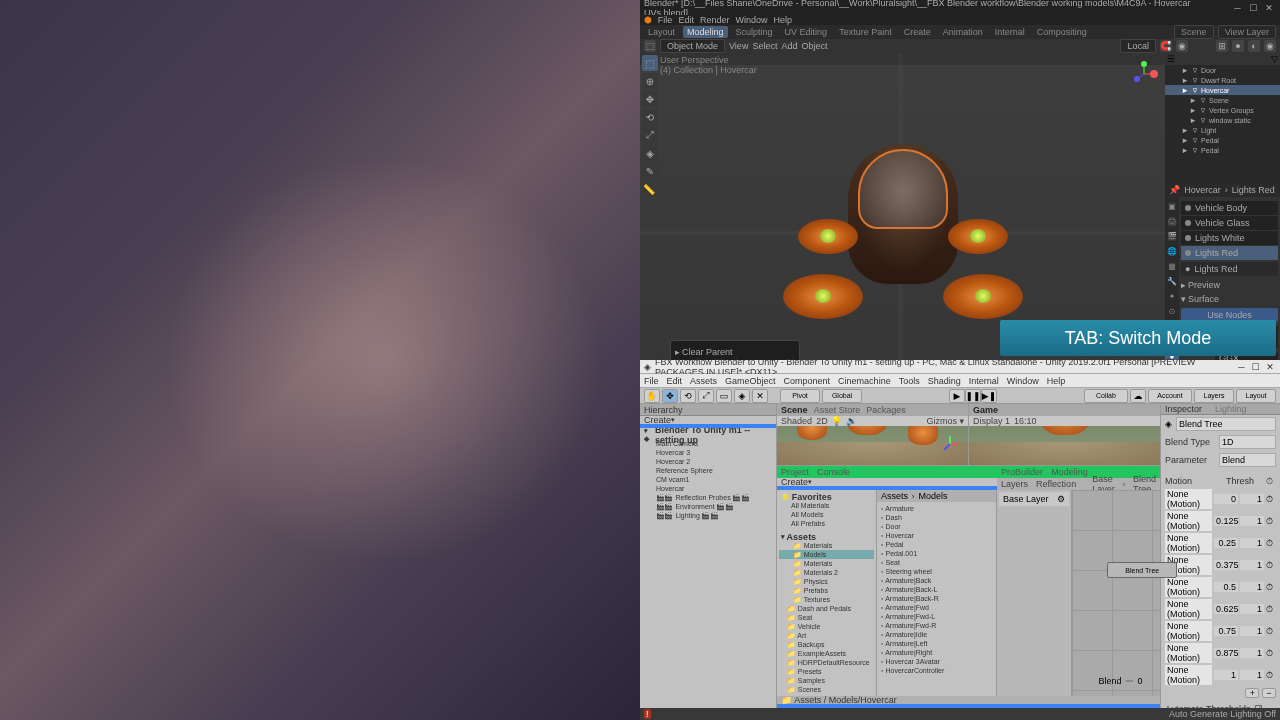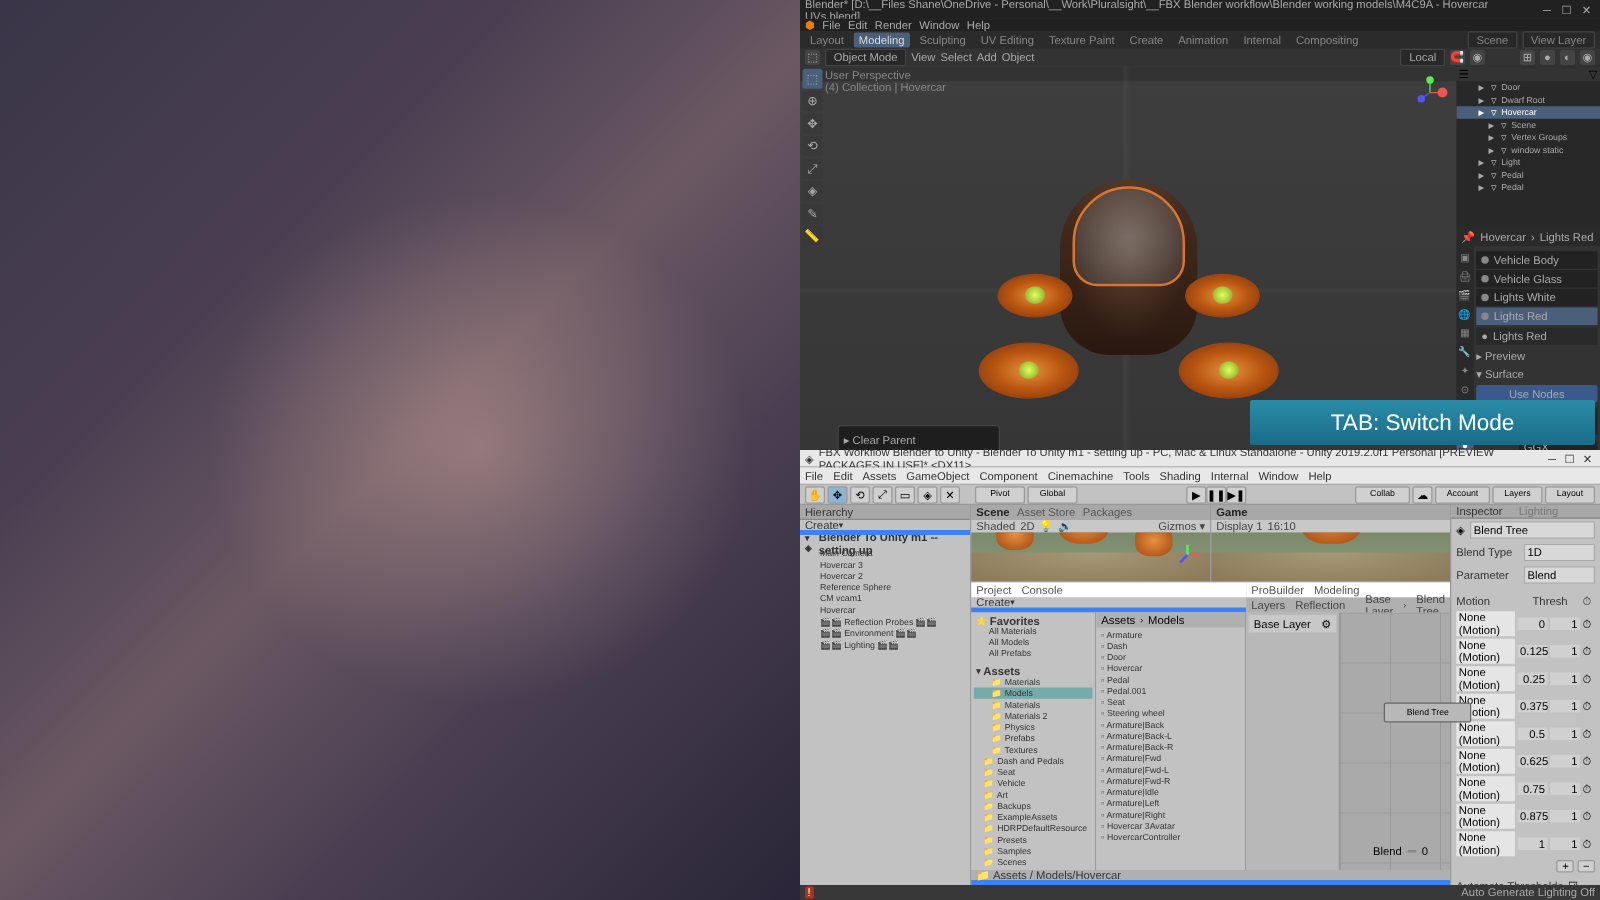--- a/index.html
+++ b/index.html
@@ -80,21 +80,21 @@
 .scene-view,.game-view{flex:1;display:flex;flex-direction:column;background:#b8b8b8}
 .scene-view{border-right:1px solid #999}
 .view-tabs{height:12px;background:#a8a8a8;display:flex;align-items:center;padding:0 4px;font-size:7px;gap:6px;color:#555}
 .view-tabs .vt{cursor:pointer}
 .view-tabs .vt.active{color:#222;font-weight:bold}
 .view-toolbar{height:10px;background:#c8c8c8;display:flex;align-items:center;padding:0 4px;font-size:6px;gap:4px;color:#444}
 .view-content{flex:1;background:linear-gradient(#7a8a6a,#8a9a7a);position:relative;overflow:hidden}
 .ground{position:absolute;bottom:0;left:0;right:0;height:60%;background:radial-gradient(ellipse at 50% 0%,#a89878,#8a7858)}
 .mini-hc{position:absolute;width:30px;height:25px;background:radial-gradient(#e89040,#a04510);border-radius:40%}
 .project-area{flex:1;display:flex;flex-direction:column;background:#c2c2c2}
-.proj-tabs{height:12px;background:#ffffff;display:flex;align-items:center;padding:0 4px;font-size:8px;gap:8px;color:#555}
+.proj-tabs{height:12px;background:#22c55e;display:flex;align-items:center;padding:0 4px;font-size:8px;gap:8px;color:#555}
 .proj-body{flex:1;display:flex}
 .proj-tree{width:100px;background:#c2c2c2;border-right:1px solid #999;overflow:hidden;padding:2px}
 .proj-list{width:120px;background:#c2c2c2;border-right:1px solid #999;overflow:hidden}
 .proj-list-hdr{height:12px;background:#b0b0b0;display:flex;align-items:center;padding:0 4px;font-size:7px;gap:4px}
 .pl-items{padding:2px}
 .animator{flex:1;display:flex;flex-direction:column;background:#c2c2c2}
 .anim-tabs{height:12px;background:#b0b0b0;display:flex;align-items:center;padding:0 4px;font-size:7px;gap:8px;color:#444}
 .anim-body{flex:1;display:flex}
 .anim-layers{width:75px;background:#b8b8b8;border-right:1px solid #999;padding:2px}
 .layer-item{padding:2px 4px;font-size:7px;background:#c8c8c8;margin-bottom:1px;display:flex;justify-content:space-between}

